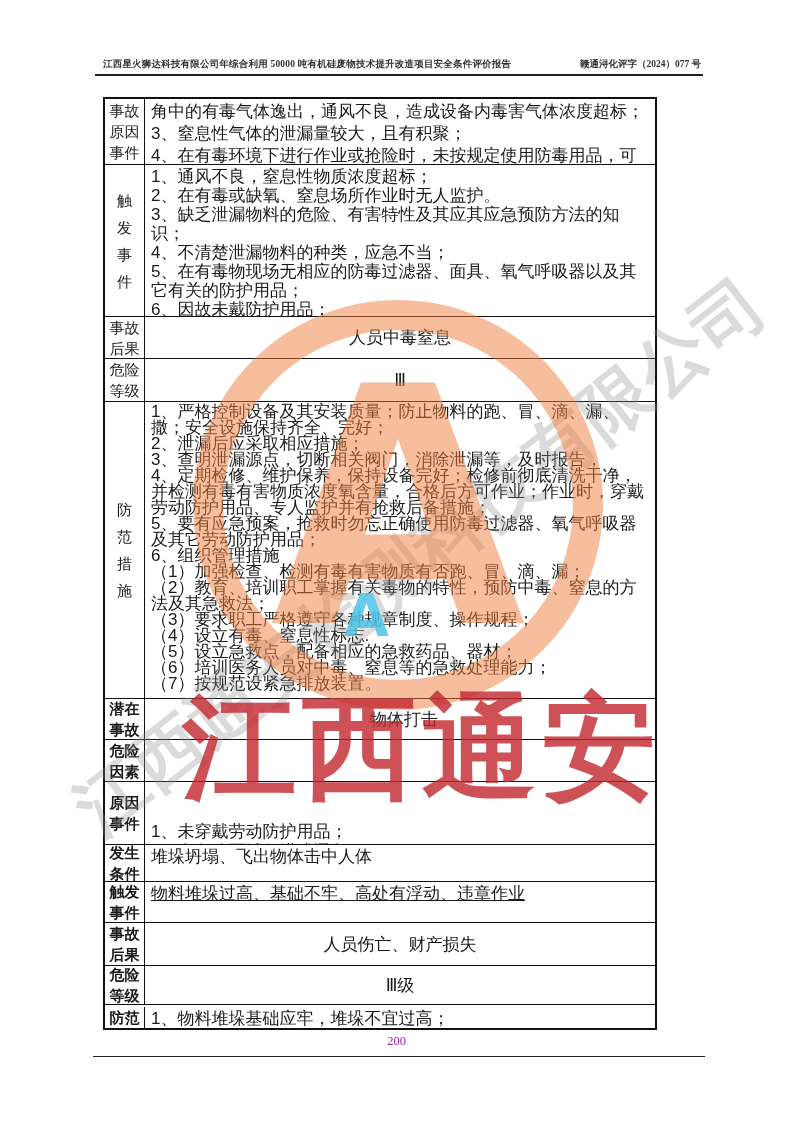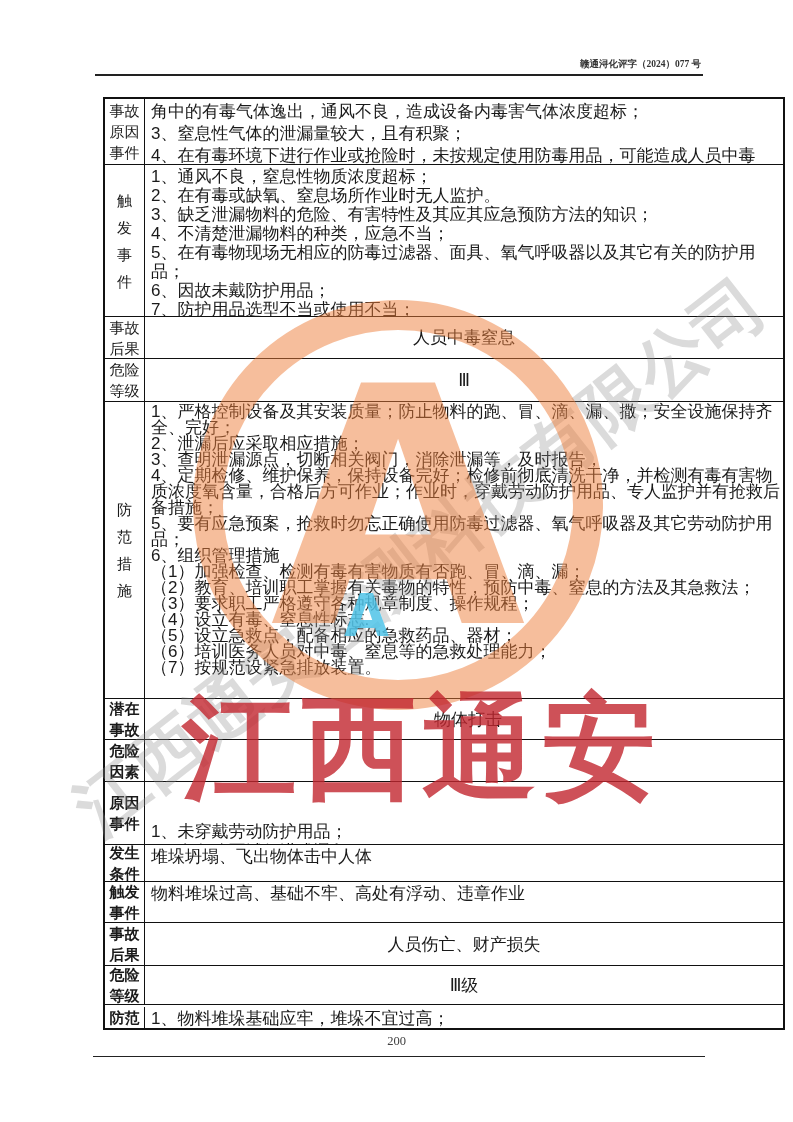--- a/index.html
+++ b/index.html
@@ -5,52 +5,53 @@
   html,body{margin:0;padding:0;background:#888;}
   .page{position:relative;width:793px;height:1122px;background:#fff;margin:0 auto;
         font-family:"Liberation Sans","DejaVu Sans",sans-serif;color:#1a1a1a;overflow:hidden;}
   
   .hdr{position:absolute;left:95px;top:54px;width:608px;height:20px;
        border-bottom:2px solid #222;font-family:"Liberation Serif","DejaVu Serif",serif;}
   .hdr-left{position:absolute;left:8px;bottom:3px;font-size:9.5px;font-weight:600;
             letter-spacing:.2px;color:#333;white-space:nowrap;}
   .hdr-right{position:absolute;right:2px;bottom:3px;font-size:9.5px;font-weight:600;color:#333;white-space:nowrap;padding-left:24px;}
   
-  .tbl{position:absolute;left:103px;top:97px;width:682px;border:2px solid #111;box-sizing:border-box;}
+  .tbl{position:absolute;left:103px;top:97px;width:554px;border:2px solid #111;box-sizing:border-box;}
   .trow{display:flex;box-sizing:border-box;border-bottom:1.5px solid #111;}
   .trow:last-child{border-bottom:none;align-items:flex-end;}
   .lab{width:40px;flex:0 0 40px;border-right:1.5px solid #111;box-sizing:border-box;
        display:flex;align-items:center;justify-content:center;text-align:center;
        white-space:pre-line;font-size:15px;}
   .con{flex:1;box-sizing:border-box;font-size:17px;white-space:pre-line;
        padding:2px 2px 0 6px;overflow:hidden;}
   .con.center{display:flex;align-items:center;justify-content:center;text-align:center;padding:0;}
   
   .ftr-num{position:absolute;left:0;top:1034px;width:793px;text-align:center;
-           font-size:12.5px;font-family:"Liberation Serif","DejaVu Serif",serif;color:#404040;}
+           font-size:12.5px;font-family:"Liberation Serif","DejaVu Serif",serif;color:#a21caf;}
   .ftr-line{position:absolute;left:93px;top:1056px;width:612px;border-top:1.8px solid #222;}
   
   .wm{position:absolute;inset:0;pointer-events:none;z-index:5;}
   .wm-gray{position:absolute;left:85px;top:772px;font-size:70px;font-weight:bold;
            color:var(--diag-gray,rgba(144,144,144,.32));white-space:nowrap;
            transform:rotate(-38deg);transform-origin:0 50%;letter-spacing:1px;
            font-family:"Liberation Serif","DejaVu Serif",serif;}
   .wm-logo{position:absolute;left:188px;top:293px;}
   .wm-cyan{position:absolute;left:344px;top:582px;font-size:58px;font-weight:bold;
            color:var(--logo-cyan,rgba(79,195,232,.85));font-family:"DejaVu Sans",sans-serif;}
   .wm-red{position:absolute;left:182px;top:672px;font-size:114px;font-weight:bold;
           color:var(--stamp-red,rgba(194,37,46,.8));letter-spacing:6px;white-space:nowrap;
           font-family:"Liberation Serif","DejaVu Serif",serif;}
 </style>
 </head>
 <body>
 
 <div class="page">
 
   <div class="hdr">
+    <span class="hdr-left">江西星火狮达科技有限公司年综合利用 50000 吨有机硅废物技术提升改造项目安全条件评价报告</span>
     <span class="hdr-right">赣通浔化评字（2024）077 号</span>
   </div>
 
   <div class="tbl" id="tbl">
       <div class="trow" style="height: 66px;">
         <div class="lab" style="line-height: 21px;">事故
 原因
 事件</div>
         <div class="con" style="line-height: 22px;">角中的有毒气体逸出，通风不良，造成设备内毒害气体浓度超标；
 3、窒息性气体的泄漏量较大，且有积聚；
@@ -117,21 +118,21 @@
 3、违章作业。</div>
       </div>
       <div class="trow" style="height: 37px;">
         <div class="lab" style="line-height: 21px; font-weight: bold;">发生
 条件</div>
         <div class="con" style="line-height: 19px;">堆垛坍塌、飞出物体击中人体</div>
       </div>
       <div class="trow" style="height: 41px;">
         <div class="lab" style="line-height: 21px; font-weight: bold;">触发
 事件</div>
-        <div class="con" style="line-height: 19px;">物料堆垛过高、基础不牢、高处有浮动、违章作业</div>
+        <div class="con" style="line-height: 19px; text-decoration: underline;">物料堆垛过高、基础不牢、高处有浮动、违章作业</div>
       </div>
       <div class="trow" style="height: 43px;">
         <div class="lab" style="line-height: 21px; font-weight: bold;">事故
 后果</div>
         <div class="con center" style="line-height: 19px;">人员伤亡、财产损失</div>
       </div>
       <div class="trow" style="height: 39px;">
         <div class="lab" style="line-height: 21px; font-weight: bold;">危险
 等级</div>
         <div class="con center" style="line-height: 19px;">Ⅲ级</div>

